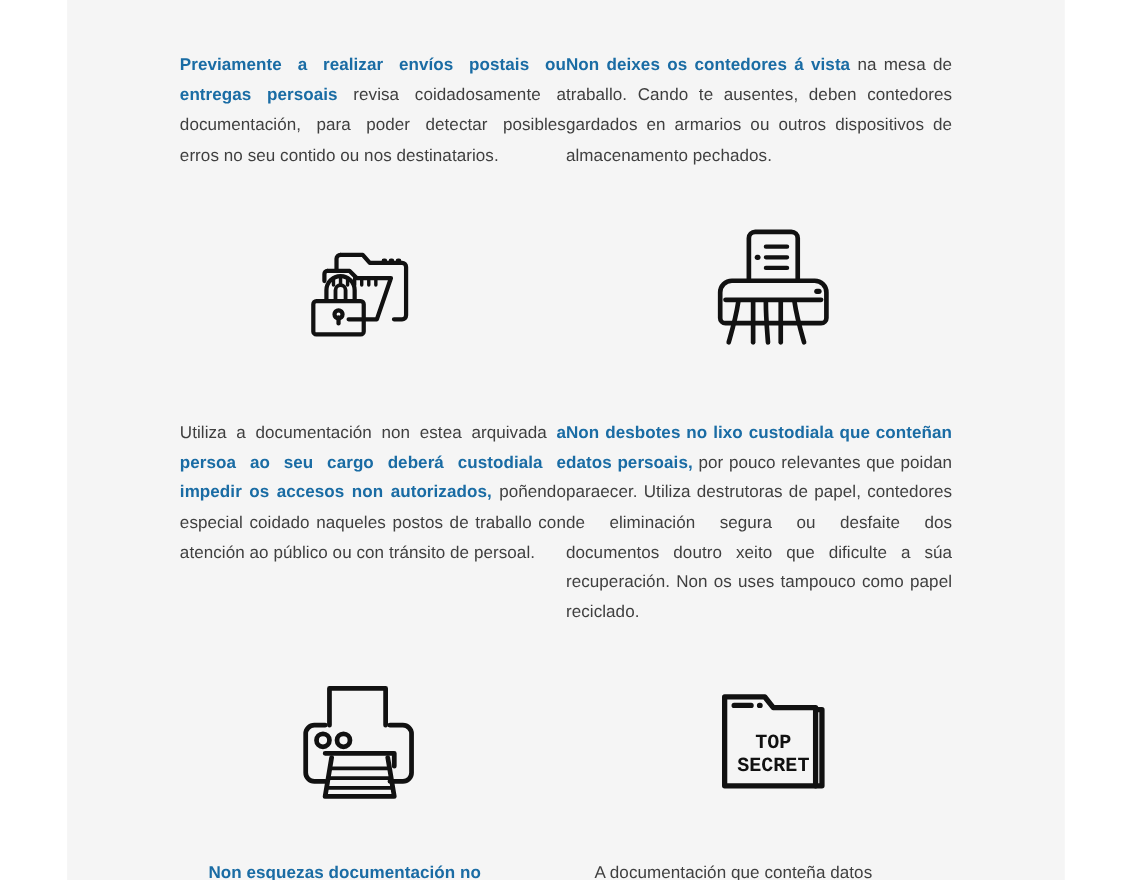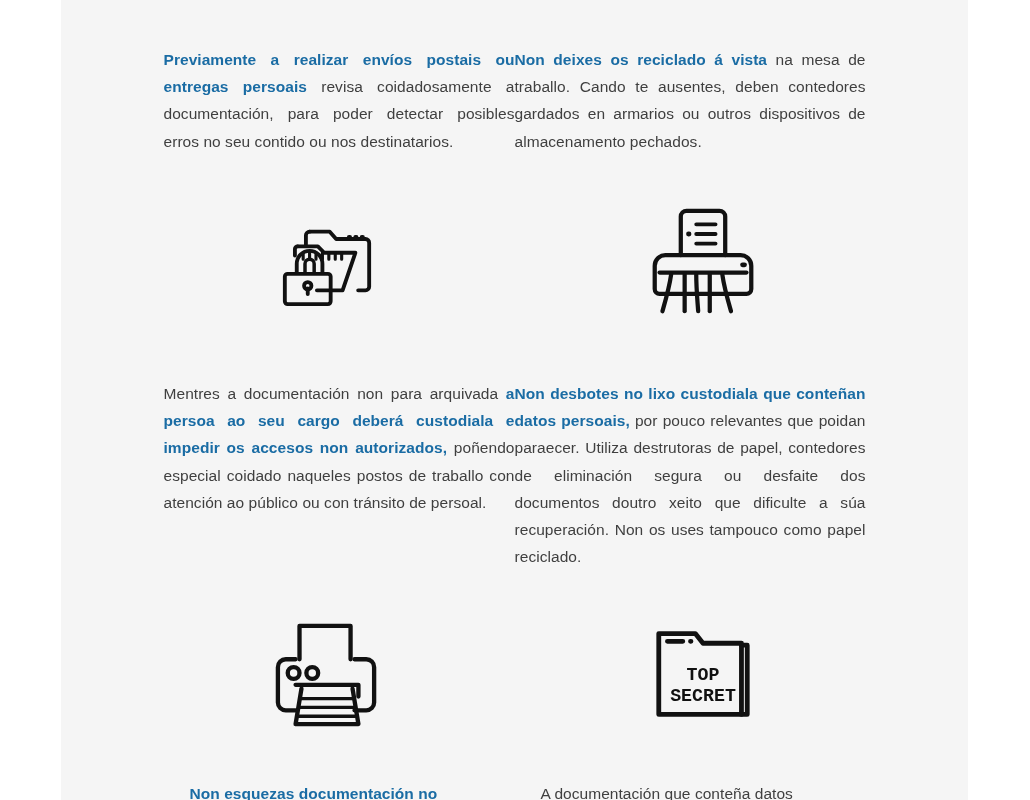--- a/index.html
+++ b/index.html
@@ -112,21 +112,21 @@
 
   <div class="content">
 
     <div class="block-1 row">
 
       <div class="col">
         <p class="para"><span class="hl">Previamente a realizar envíos postais ou entregas persoais</span><span> revisa coidadosamente a documentación, para poder detectar posibles erros no seu contido ou nos destinatarios.</span></p>
       </div>
 
       <div class="col">
-        <p class="para"><span class="hl">Non deixes os reciclado á vista</span><span> na mesa de traballo. Cando te ausentes, deben contedores gardados en armarios ou outros dispositivos de almacenamento pechados.</span></p>
+        <p class="para"><span class="hl">Non deixes os contedores á vista</span><span> na mesa de traballo. Cando te ausentes, deben contedores gardados en armarios ou outros dispositivos de almacenamento pechados.</span></p>
       </div>
 
     </div>
 
     <div class="block-2 icon-row">
 
       <div class="icon-cell">
         <span>
           <svg width="110" height="110" viewBox="0 0 120 120" fill="none" stroke="#111111" stroke-width="4.2" stroke-linecap="round" stroke-linejoin="round">
 
@@ -172,21 +172,21 @@
             <path d="M75 72 c2 14 5 24 9 38"></path>
           </svg>
         </span>
       </div>
 
     </div>
 
     <div class="block-3 row">
 
       <div class="col">
-        <p class="para"><span>Mentres a documentación non para arquivada </span><span class="hl">a persoa ao seu cargo deberá custodiala e impedir os accesos non autorizados,</span><span> poñendo especial coidado naqueles postos de traballo con atención ao público ou con tránsito de persoal.</span></p>
+        <p class="para"><span>Utiliza a documentación non estea arquivada </span><span class="hl">a persoa ao seu cargo deberá custodiala e impedir os accesos non autorizados,</span><span> poñendo especial coidado naqueles postos de traballo con atención ao público ou con tránsito de persoal.</span></p>
       </div>
 
       <div class="col">
         <p class="para"><span class="hl">Non desbotes no lixo custodiala que conteñan datos persoais,</span><span> por pouco relevantes que poidan paraecer. Utiliza destrutoras de papel, contedores de eliminación segura ou desfaite dos documentos doutro xeito que dificulte a súa recuperación. Non os uses tampouco como papel reciclado.</span></p>
       </div>
 
     </div>
 
     <div class="block-4 icon-row">
 

